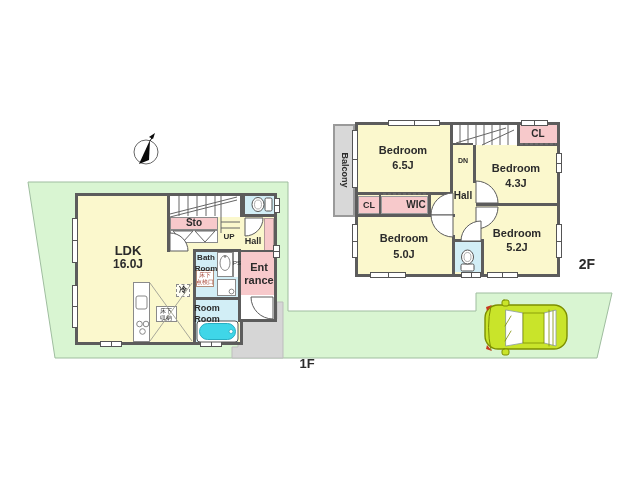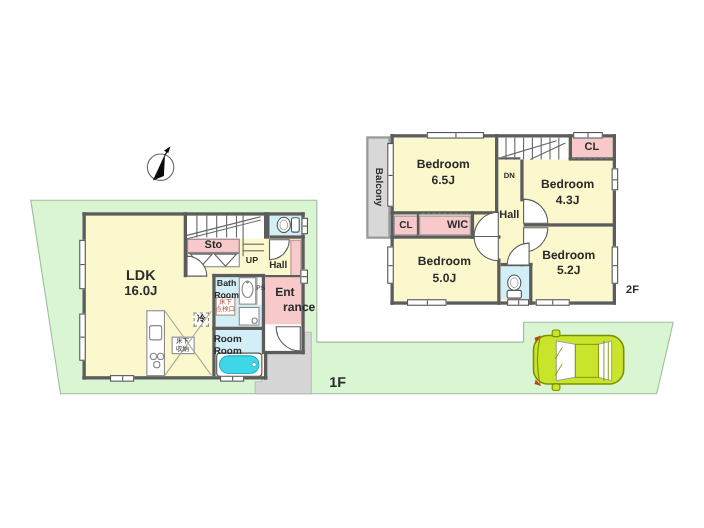--- a/index.html
+++ b/index.html
@@ -207,38 +207,38 @@
   <div class="lbl" style="left:128px;top:250px;font-size:13px">LDK</div>
   <div class="lbl" style="left:128px;top:264px;font-size:12px">16.0J</div>
   <div class="lbl" style="left:194px;top:223px;font-size:10px">Sto</div>
   <div class="lbl" style="left:229px;top:237px;font-size:8px">UP</div>
   <div class="lbl" style="left:253px;top:241px;font-size:9px">Hall</div>
   <div class="lbl" style="left:206px;top:258px;font-size:8px">Bath</div>
   <div class="lbl" style="left:206px;top:269px;font-size:8px">Room</div>
   <div class="lbl" style="left:207px;top:308px;font-size:9px">Room</div>
   <div class="lbl" style="left:207px;top:319px;font-size:9px">Room</div>
   <div class="lbl" style="left:259px;top:267px;font-size:11px">Ent</div>
-  <div class="lbl" style="left:272px;top:280px;font-size:11px">rance</div>
+  <div class="lbl" style="left:259px;top:280px;font-size:11px">rance</div>
   <div class="lbl" style="left:183px;top:290px;font-size:8px">冷</div>
   <div class="lbl tiny" style="left:237px;top:263px;font-size:6px">PS</div>
   <div class="lbl tiny" style="left:205px;top:275px;font-size:6px;color:#a84838">床下</div>
   <div class="lbl tiny" style="left:205px;top:282px;font-size:6px;color:#a84838">点検口</div>
   <div class="lbl tiny" style="left:166px;top:311px;font-size:6px">床下</div>
   <div class="lbl tiny" style="left:166px;top:318px;font-size:6px">収納</div>
-  <div class="lbl" style="left:307px;top:347px;font-size:13px">1F</div>
+  <div class="lbl" style="left:307px;top:363px;font-size:13px">1F</div>
 
   <div class="lbl lbl-v" style="left:344px;top:170px;font-size:9px;transform:translate(-50%,-50%)">Balcony</div>
   <div class="lbl" style="left:403px;top:150px;font-size:11px">Bedroom</div>
   <div class="lbl" style="left:403px;top:165px;font-size:11px">6.5J</div>
   <div class="lbl" style="left:538px;top:134px;font-size:10px">CL</div>
   <div class="lbl" style="left:463px;top:160px;font-size:7px">DN</div>
   <div class="lbl" style="left:516px;top:168px;font-size:11px">Bedroom</div>
   <div class="lbl" style="left:516px;top:183px;font-size:11px">4.3J</div>
   <div class="lbl" style="left:463px;top:196px;font-size:10px">Hall</div>
   <div class="lbl" style="left:369px;top:205px;font-size:9px">CL</div>
   <div class="lbl" style="left:416px;top:205px;font-size:10px">WIC</div>
   <div class="lbl" style="left:404px;top:238px;font-size:11px">Bedroom</div>
   <div class="lbl" style="left:404px;top:254px;font-size:11px">5.0J</div>
   <div class="lbl" style="left:517px;top:233px;font-size:11px">Bedroom</div>
   <div class="lbl" style="left:517px;top:247px;font-size:11px">5.2J</div>
-  <div class="lbl" style="left:575px;top:264px;font-size:10px">2F</div>
+  <div class="lbl" style="left:587px;top:264px;font-size:14px">2F</div>
 
 </div>
 
 </body></html>

